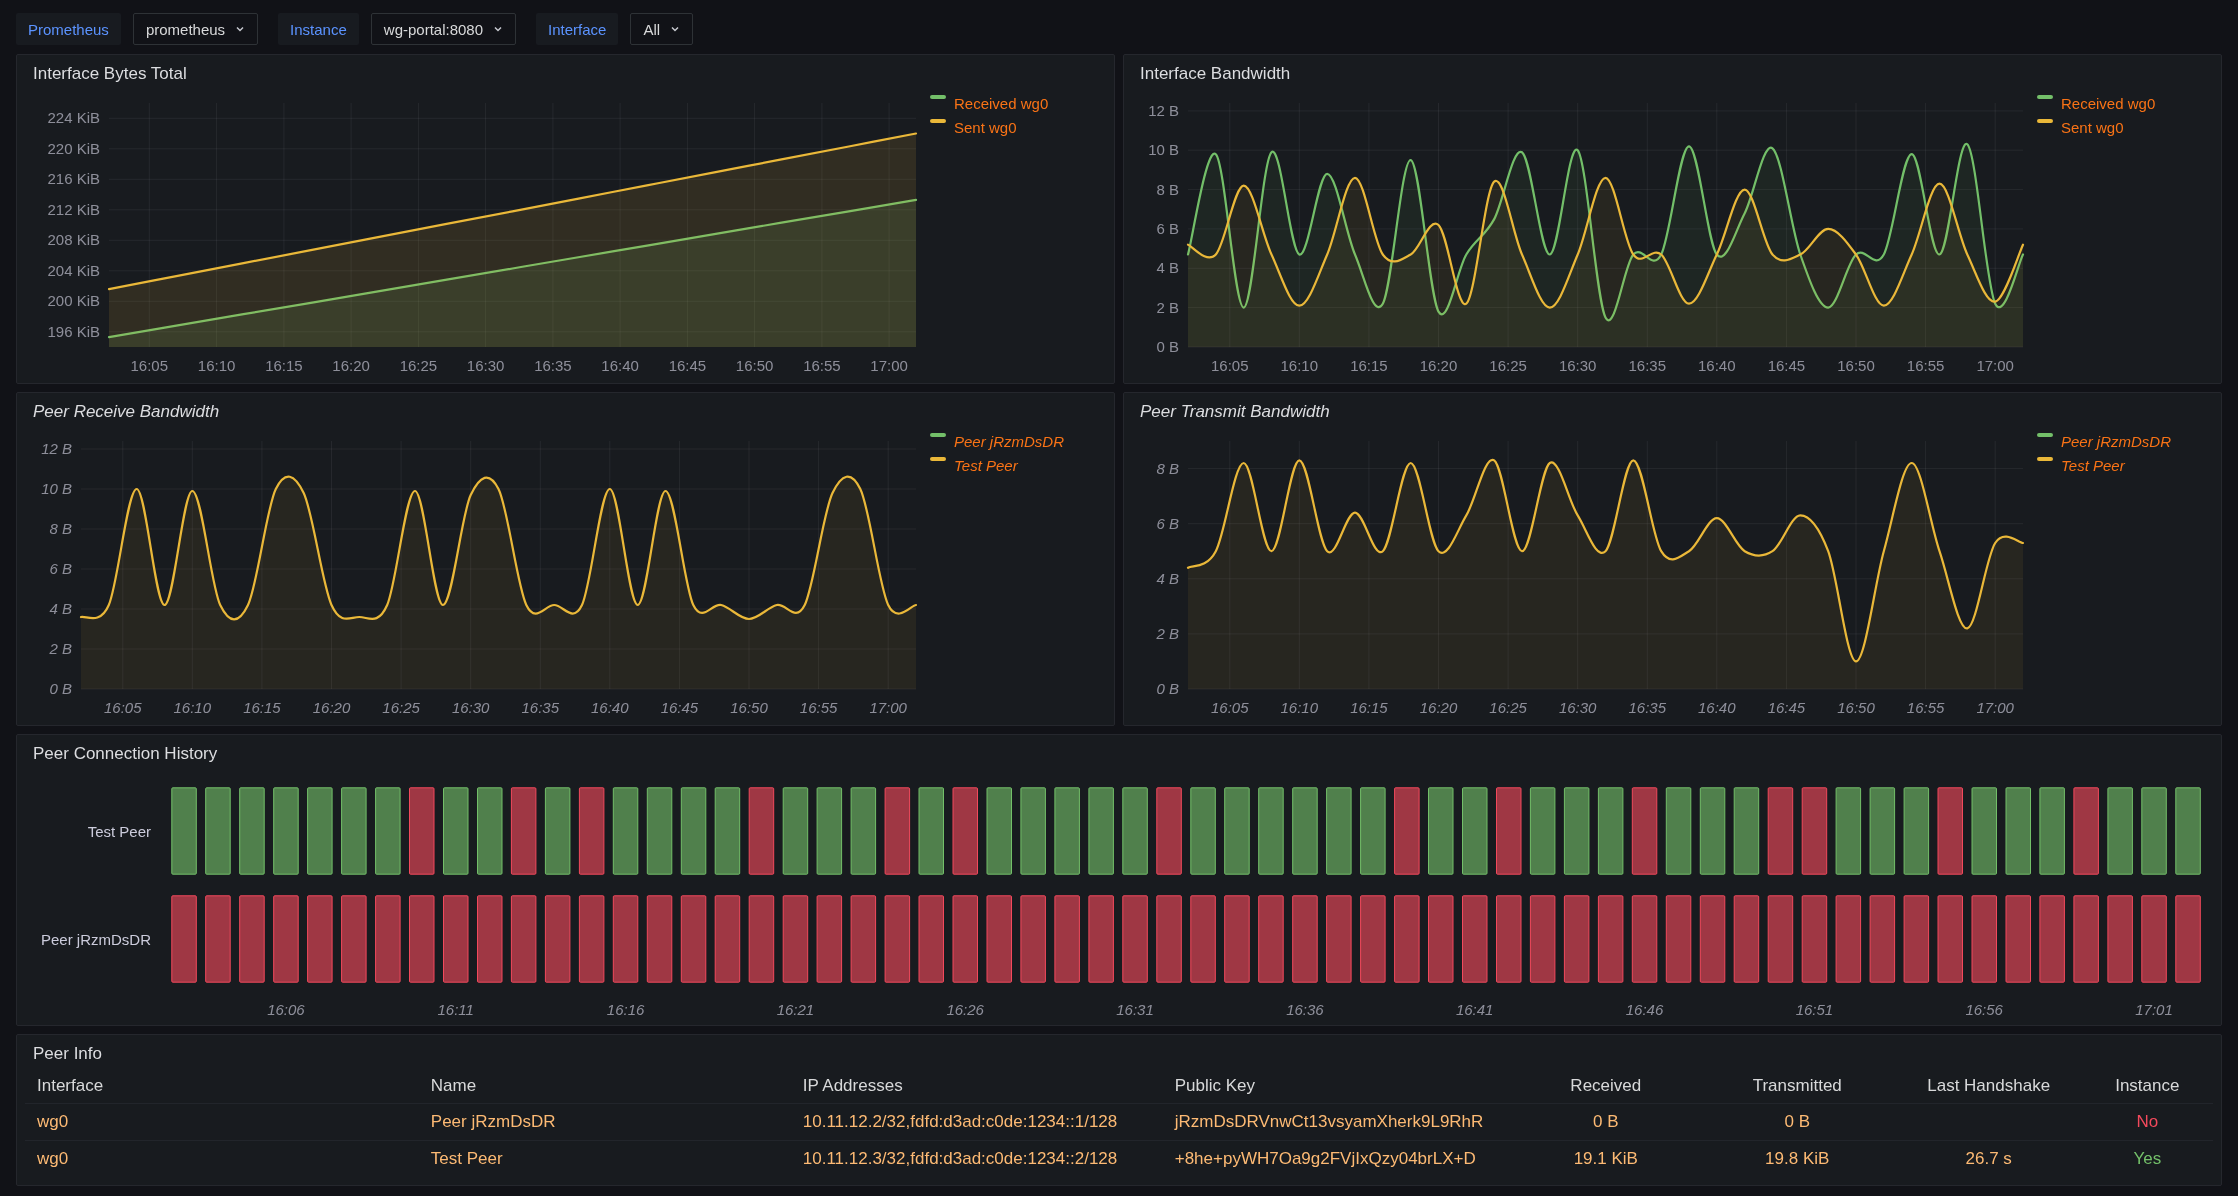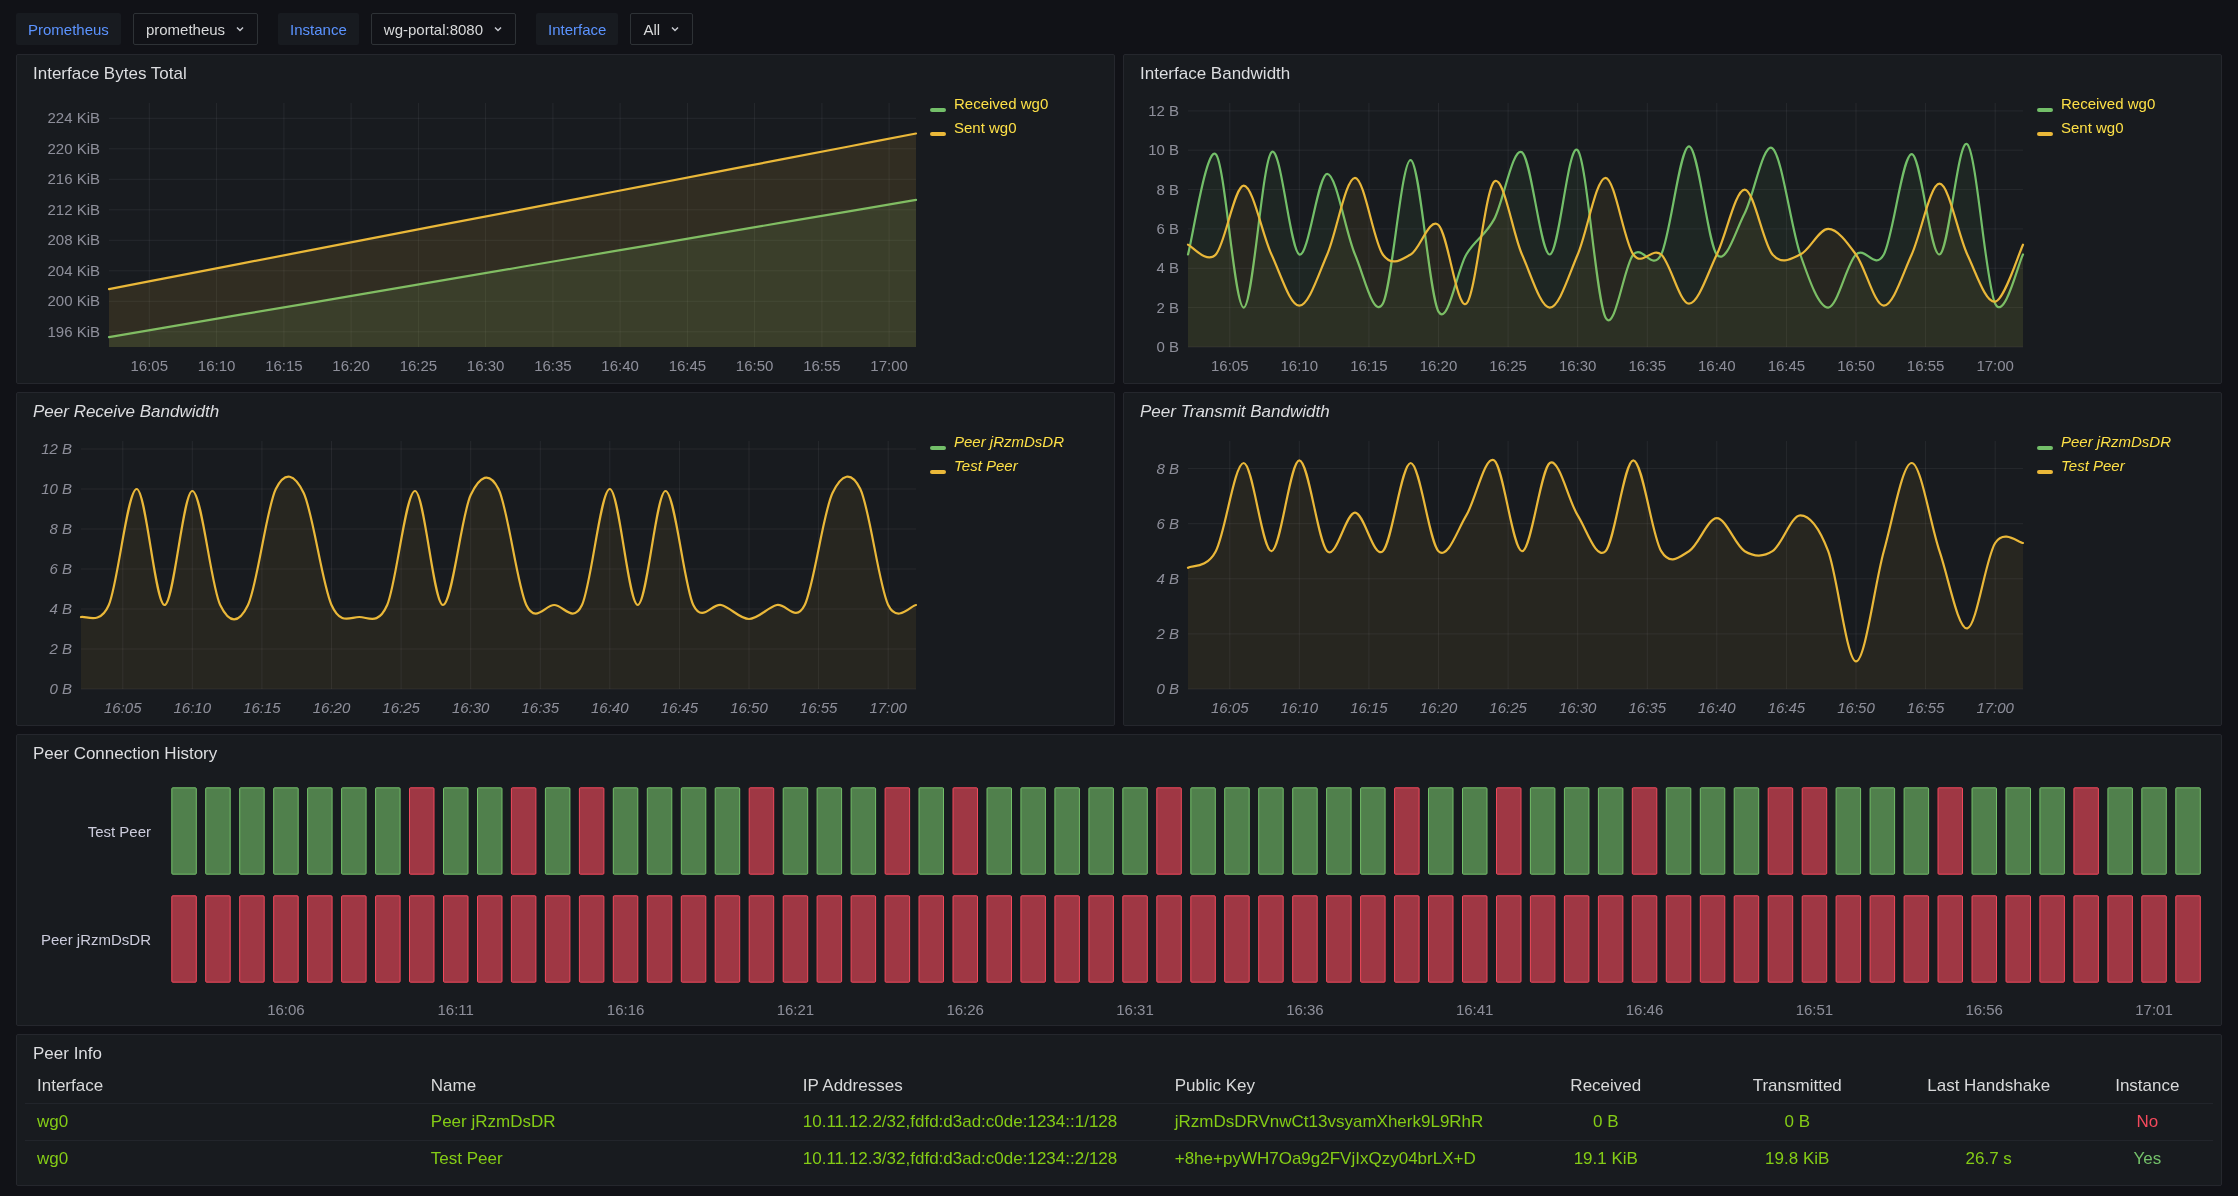--- a/index.html
+++ b/index.html
@@ -37,34 +37,34 @@
     background:#181b1f; border:1px solid #25272d; border-radius:2px;
     display:flex; flex-direction:column; min-width:0; min-height:0; height:100%;
   }
   .panel-title {
     padding:9px 16px 5px; font-size:17px; font-weight:500; color:#dcdde0;
     white-space:nowrap; cursor:pointer;
   }
   .panel-body { flex:1; display:flex; min-height:0; padding:0 12px 4px 8px; }
   .chart { flex:1; position:relative; overflow:hidden; min-width:0; }
   .legend { width:178px; padding:6px 0 0 6px; display:flex; flex-direction:column; gap:7px; }
-  .legend-item { display:flex; align-items:flex-end; gap:8px; font-size:15px; color:#fde047; cursor:pointer; white-space:nowrap; }
+  .legend-item { display:flex; align-items:flex-start; gap:8px; font-size:15px; color:#f97316; cursor:pointer; white-space:nowrap; }
   .swatch { width:16px; height:4px; border-radius:2px; display:inline-block; flex:none; }
 
   
   .history-body { flex:1; display:flex; min-height:0; padding:8px 16px 2px 0; }
   .history-labels { width:150px; display:flex; flex-direction:column; padding-bottom:30px; }
   .history-label { flex:1; display:flex; align-items:center; justify-content:flex-end; padding-right:16px; font-size:15px; color:#ccccdc; }
-  .history-chart { flex:1; position:relative; overflow:hidden; }
+  .history-chart { flex:1; position:relative; overflow:hidden;font-style:italic; }
 
   
   .table-wrap { flex:1; overflow:hidden; padding:0 8px; }
   table { width:100%; border-collapse:collapse; table-layout:fixed; font-size:17px; }
   th { padding:7px 12px; text-align:left; font-weight:500; color:#d8d9da; white-space:nowrap; overflow:hidden; cursor:pointer; }
-  td { padding:8px 12px; color:#84cc16; white-space:nowrap; overflow:hidden; border-top:1px solid #22252b; }
+  td { padding:8px 12px; color:#fdba74; white-space:nowrap; overflow:hidden; border-top:1px solid #22252b; }
   th.num, td.num { text-align:center; }
 </style>
 </head>
 <body>
 
 <div class="topbar">
   <div class="var-group">
     <div class="var-label">Prometheus</div>
     <div class="var-value">
       <span>prometheus</span>

